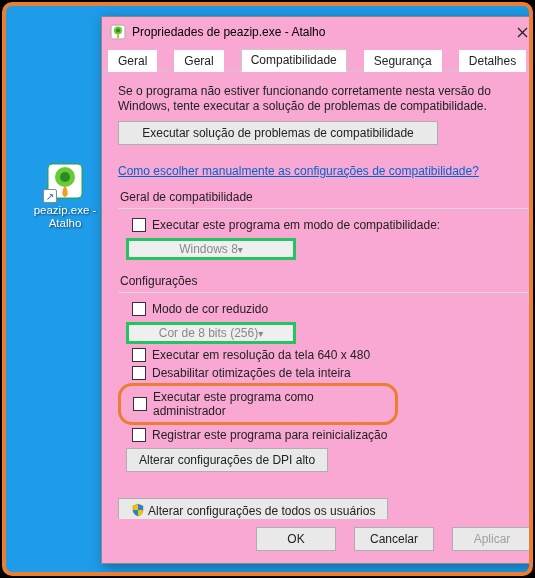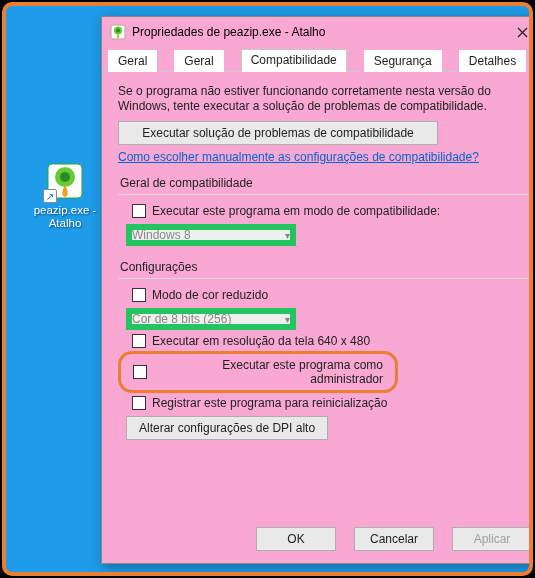--- a/index.html
+++ b/index.html
@@ -139,21 +139,21 @@
     font-size: 12px;
     font-family: inherit;
     cursor: pointer;
     color: #222;
     text-align: right;
   }
   .btn.wide {
     display: block;
     width: 320px;
     text-align: center;
-    margin-bottom: 5px;
+    margin-bottom: 19px;
   }
   .link {
     color: #0066cc;
     text-decoration: underline;
     font-size: 12px;
     cursor: pointer;
     display: inline-block;
     margin-bottom: 12px;
   }
   .group {
@@ -180,38 +180,37 @@
   .checkbox {
     width: 14px; height: 14px;
     border: 1px solid #333;
     background: #fff;
     flex-shrink: 0;
   }
   .select {
     margin: 4px 0 2px 0;
     width: 170px;
     height: 22px;
-    border: 6px solid #22c55e;
+    border: 3px solid #22c55e;
     background: #efefef;
     display: flex;
     align-items: center;
-    justify-content: space-between;
+    justify-content: center;
     padding: 0 0;
     font-size: 12px;
     color: #888;
     cursor: default;
   }
   .select .chev { font-size: 10px; color: #888; }
   .highlight-ellipse {
     border: 3px solid #ed7d31;
     border-radius: 14px;
     padding: 2px 6px;
     margin: 1px -4px 1px -8px;
     width: 280px;
-    text-align: right;
   }
   .btn-row {
     display: flex;
     justify-content: flex-end;
     gap: 18px;
     padding: 8px 14px 12px;
     border-top: 0;
   }
   .footer-btn {
     border: 1px solid #aeaeae;
@@ -318,39 +317,52 @@
             <div class="select">
               <span>Cor de 8 bits (256)</span>
               <span class="chev">▾</span>
             </div>
 
             <label class="check-row">
               <span class="checkbox"></span>
               <span>Executar em resolução da tela 640 x 480</span>
             </label>
 
+            <label class="check-row">
+              <span class="checkbox"></span>
+              <span>Desabilitar otimizações de tela inteira</span>
+            </label>
 
             <div class="highlight-ellipse">
               <label class="check-row">
                 <span class="checkbox"></span>
                 <span>Executar este programa como administrador</span>
               </label>
             </div>
 
             <label class="check-row">
               <span class="checkbox"></span>
               <span>Registrar este programa para reinicialização</span>
             </label>
 
             <div style="height:4px;"></div>
             <button class="btn">Alterar configurações de DPI alto</button>
           </div>
         </div>
 
         <div style="height:14px;"></div>
+        <button class="btn">
+          <span class="shield-icon">
+            <svg width="14" height="14" viewBox="0 0 14 14">
+              <path d="M7 1 L12 3 V7 C12 10 9.5 12.5 7 13 C4.5 12.5 2 10 2 7 V3 Z" fill="#f2c400" stroke="#c78c00" stroke-width="0.6"></path>
+              <path d="M7 1 L12 3 V7 L7 7 Z" fill="#2a7de1"></path>
+              <path d="M7 7 L7 13 C4.5 12.5 2 10 2 7 Z" fill="#2a7de1"></path>
+            </svg>
+          </span><span>Alterar configurações de todos os usuários</span>
+        </button>
 
       </div>
 
       <div class="btn-row">
         <button class="footer-btn">OK</button>
         <button class="footer-btn">Cancelar</button>
         <button class="footer-btn disabled">Aplicar</button>
       </div>
     </div>
 

